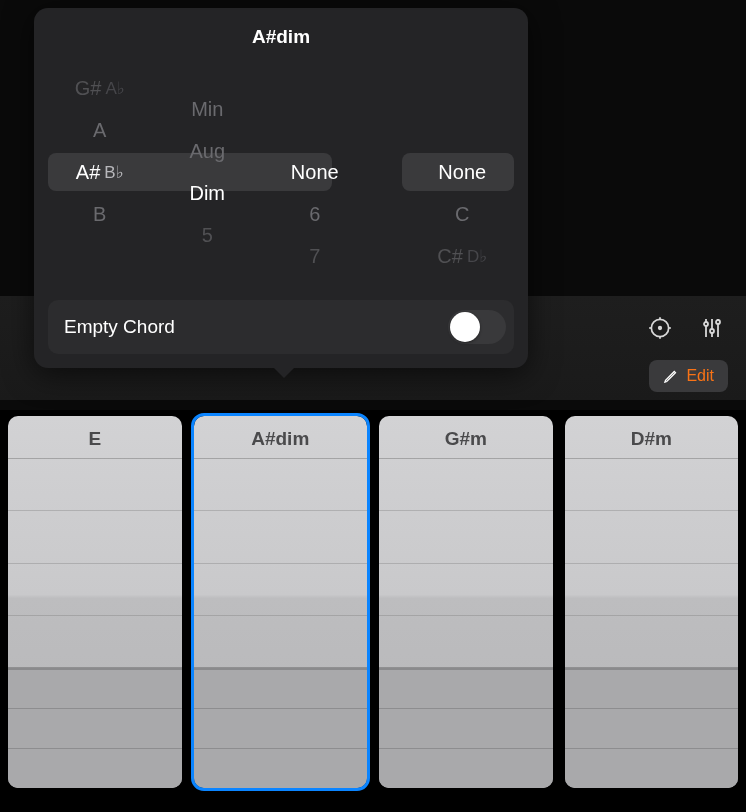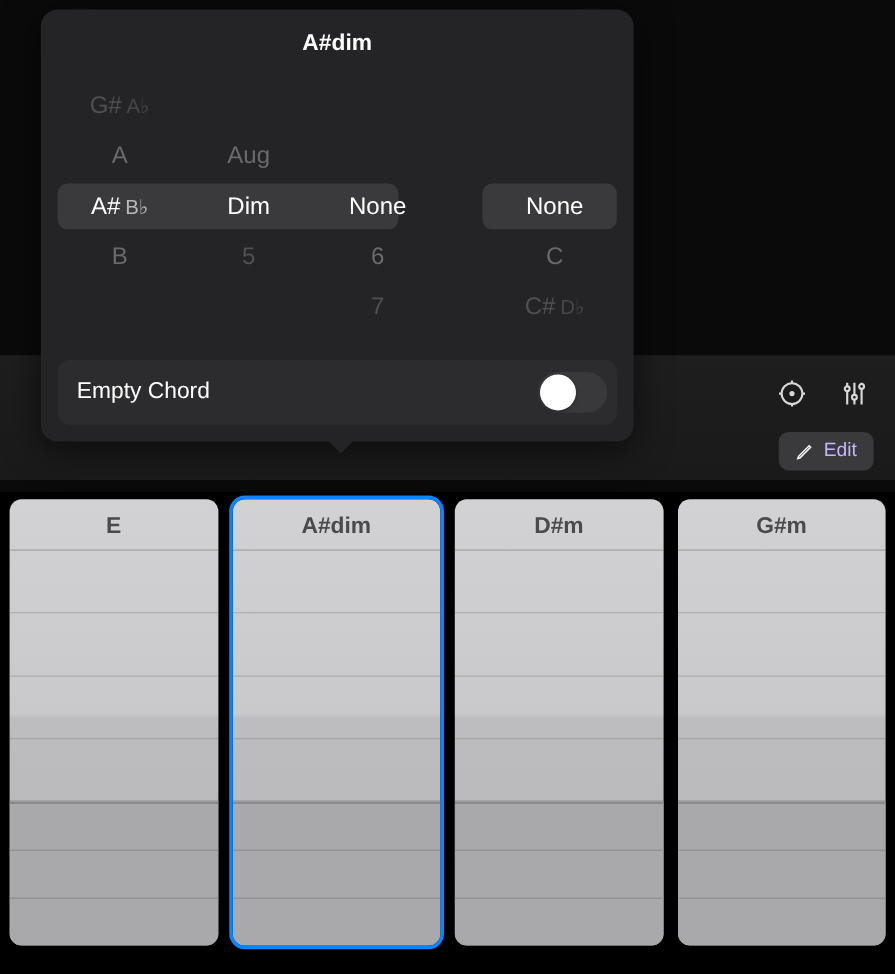--- a/index.html
+++ b/index.html
@@ -55,21 +55,21 @@
       color: #d8d8d8;
     }
     .edit-btn {
       position: absolute;
       top: 64px;
       right: 18px;
       display: flex;
       align-items: center;
       gap: 8px;
       background: #3a3a3c;
-      color: #c4b5fd;
+      color: #f97316;
       font-size: 16px;
       padding: 7px 14px;
       border-radius: 8px;
       border: none;
     }
 
     
     .popover {
       position: absolute;
       top: 8px;
@@ -308,20 +308,23 @@
         </div>
         <div class="wheel-item">
           <span>B</span>
         </div>
         <div class="wheel-item far">
           <span>&nbsp;</span>
         </div>
       </div>
     <div class="wheel" id="wheel-quality">
         <div class="wheel-item">
+          <span>Min</span>
+        </div>
+        <div class="wheel-item">
           <span>Aug</span>
         </div>
         <div class="wheel-item wheel-center">
           <span>Dim</span>
         </div>
         <div class="wheel-item far">
           <span>5</span>
         </div>
       </div>
     <div class="wheel" id="wheel-ext">
@@ -395,40 +398,40 @@
         <div class="string-row"></div>
         <div class="string-row"></div>
       </div>
       <div class="fret-area">
         <div class="fret-row"></div>
         <div class="fret-row"></div>
         <div class="fret-row"></div>
       </div>
     </div>
     <div class="chord">
+      <div class="chord-title">G#m</div>
+      <div class="strings">
+        <div class="string-row first"></div>
+        <div class="string-row"></div>
+        <div class="string-row"></div>
+        <div class="string-row"></div>
+      </div>
+      <div class="fret-area">
+        <div class="fret-row"></div>
+        <div class="fret-row"></div>
+        <div class="fret-row"></div>
+      </div>
+    </div>
+    <div class="chord">
       <div class="chord-title">D#m</div>
       <div class="strings">
         <div class="string-row first"></div>
         <div class="string-row"></div>
         <div class="string-row"></div>
         <div class="string-row"></div>
       </div>
       <div class="fret-area">
         <div class="fret-row"></div>
         <div class="fret-row"></div>
         <div class="fret-row"></div>
       </div>
     </div>
-    <div class="chord">
-      <div class="chord-title">G#m</div>
-      <div class="strings">
-        <div class="string-row first"></div>
-        <div class="string-row"></div>
-        <div class="string-row"></div>
-        <div class="string-row"></div>
-      </div>
-      <div class="fret-area">
-        <div class="fret-row"></div>
-        <div class="fret-row"></div>
-        <div class="fret-row"></div>
-      </div>
-    </div>
   </div>
 
 </body></html>

